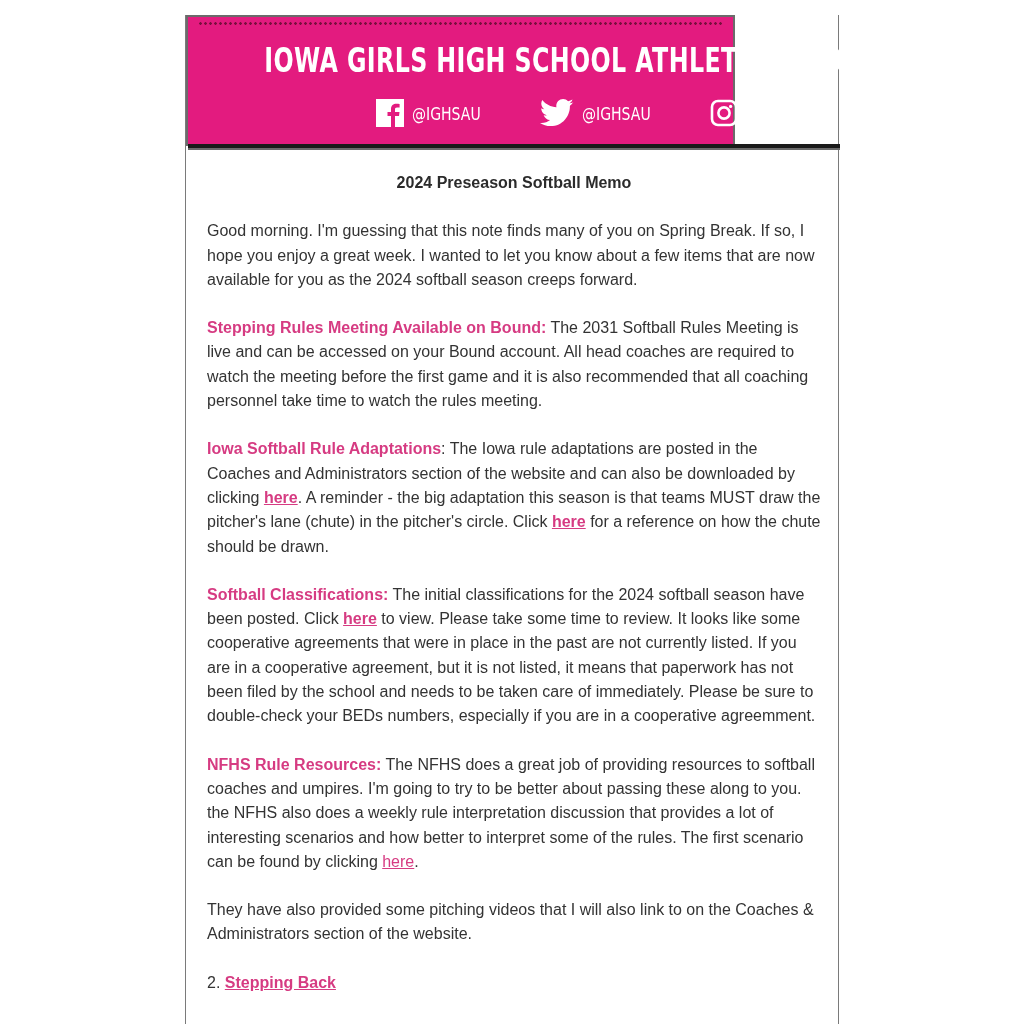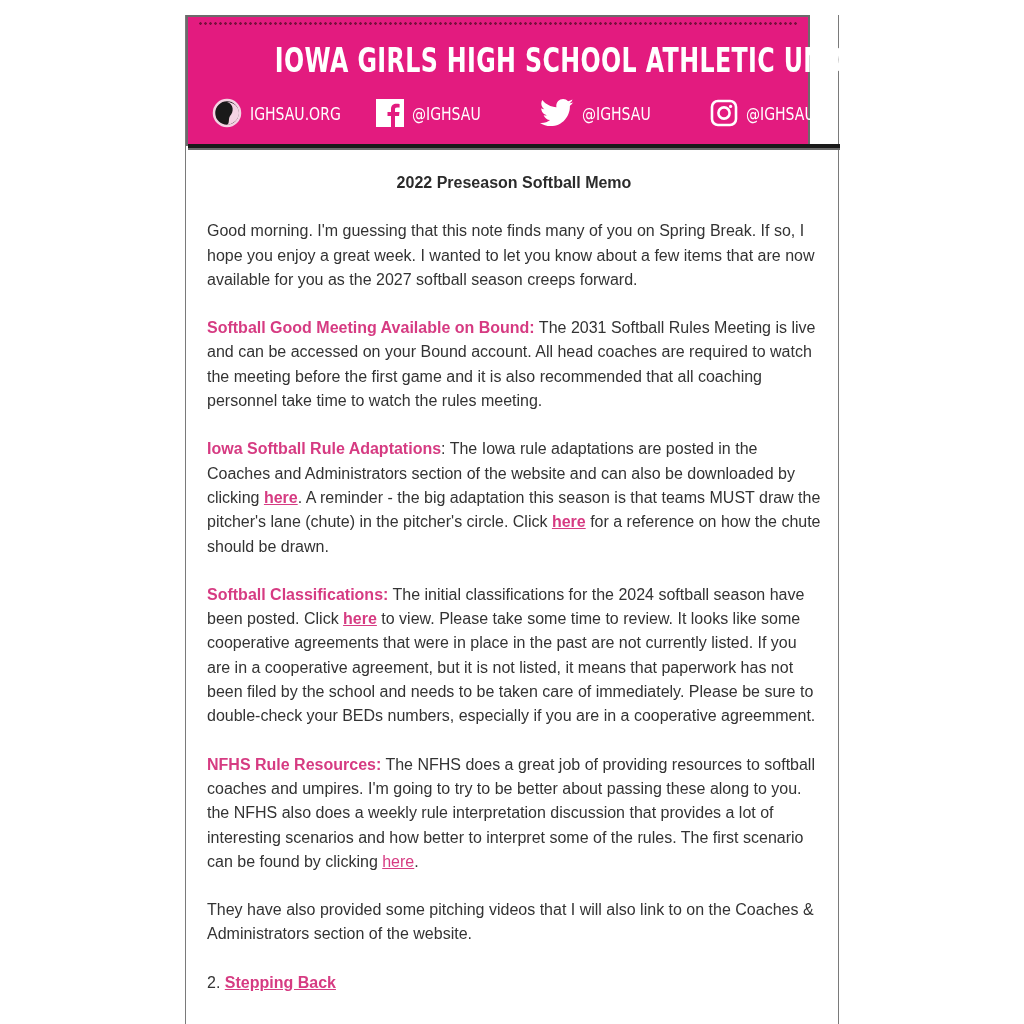--- a/index.html
+++ b/index.html
@@ -3,21 +3,21 @@
 <meta charset="utf-8">
 <style>
   html, body { margin: 0; padding: 0; background: #ffffff; }
   body { width: 1024px; height: 1024px; overflow: hidden; position: relative; font-family: "Liberation Sans", sans-serif; }
   .frame {
     position: absolute; left: 185px; top: 15px; width: 652px; height: 1030px;
     border-left: 1px solid #7a7a7a; border-right: 1px solid #7a7a7a;
     background: #ffffff;
   }
   .banner {
-    position: absolute; left: 0; top: 0; width: 624px; height: 131px;
+    position: absolute; left: 0; top: 0; width: 549px; height: 131px;
     background: #e31b7f;
     border-top: 2px solid #6b6b6b; border-left: 2px solid #6b6b6b; border-right: 2px solid #6b6b6b;
     box-sizing: border-box;
   }
   .banner .dots {
     position: absolute; left: 10px; right: 10px; top: 5px; height: 3px;
     background-image: radial-gradient(circle, #7a0f3e 1.2px, transparent 1.5px);
     background-size: 5px 3px; background-repeat: repeat-x;
   }
   .banner .title {
@@ -49,29 +49,20 @@
   a.lnk-plain { color: #d63b82; text-decoration: underline; font-weight: normal; }
 </style>
 </head>
 <body>
 
 <div class="frame">
   <div class="banner">
     <div class="dots"></div>
     <div class="title">IOWA GIRLS HIGH SCHOOL ATHLETIC UNION</div>
 
-    <div class="social s1">
-      <span>
-        <svg width="30" height="30" viewBox="0 0 30 30">
-          <circle cx="15" cy="15" r="13" fill="#1a1a1a" stroke="#f4d3e3" stroke-width="2.5"></circle>
-          <path d="M15 4 C22 6 22 14 18 18 C16 21 18 25 15 27 C22 26 27 21 27 15 C27 9 22 4 15 4 Z" fill="#f4d3e3"></path>
-        </svg>
-      </span>
-      <span class="lbl">IGHSAU.ORG</span>
-    </div>
 
     <div class="social s2">
       <span>
         <svg width="28" height="28" viewBox="0 0 28 28">
           <rect x="0" y="0" width="28" height="28" fill="#ffffff"></rect>
           <path d="M19 28 V17 H23 L23.5 13 H19 V10.5 C19 9.3 19.4 8.5 21 8.5 H23.6 V5 C23 4.9 21.8 4.8 20.4 4.8 C17.3 4.8 15 6.6 15 10 V13 H11.5 V17 H15 V28 Z" fill="#e31b7f"></path>
         </svg>
       </span>
       <span class="lbl">@IGHSAU</span>
     </div>
@@ -93,25 +84,25 @@
           <circle cx="20.6" cy="7.4" r="1.6" fill="#ffffff"></circle>
         </svg>
       </span>
       <span class="lbl">@IGHSAU</span>
     </div>
 
     <div class="banner-bottom"></div>
   </div>
 
   <div class="content">
-    <p class="memo-title">2022 Preseason Softball Memo</p>
+    <p class="memo-title">2024 Preseason Softball Memo</p>
 
-    <p>Good morning. I'm guessing that this note finds many of you on Spring Break. If so, I hope you enjoy a great week.  I wanted to let you know about a few items that are now available for you as the 2027 softball season creeps forward.</p>
+    <p>Good morning. I'm guessing that this note finds many of you on Spring Break. If so, I hope you enjoy a great week.  I wanted to let you know about a few items that are now available for you as the 2024 softball season creeps forward.</p>
 
-    <p><span class="hl">Softball Good Meeting Available on Bound:</span><span> The 2031 Softball Rules Meeting is live and can be accessed on your Bound account. All head coaches are required to watch the meeting before the first game and it is also recommended that all coaching personnel take time to watch the rules meeting.</span></p>
+    <p><span class="hl">Stepping Rules Meeting Available on Bound:</span><span> The 2031 Softball Rules Meeting is live and can be accessed on your Bound account. All head coaches are required to watch the meeting before the first game and it is also recommended that all coaching personnel take time to watch the rules meeting.</span></p>
 
     <p><span class="hl">Iowa Softball Rule Adaptations</span><span>: The Iowa rule adaptations are posted in the Coaches and Administrators section of the website and can also be downloaded by clicking </span><a class="lnk" href="#">here</a><span>. A reminder - the big adaptation this season is that teams MUST draw the pitcher's lane (chute) in the pitcher's circle. Click </span><a class="lnk" href="#">here</a><span> for a reference on how the chute should be drawn.</span></p>
 
     <p><span class="hl">Softball Classifications:</span><span> The initial classifications for the 2024 softball season have been posted. Click </span><a class="lnk" href="#">here</a><span> to view. Please take some time to review. It looks like some cooperative agreements that were in place in the past are not currently listed. If you are in a cooperative agreement, but it is not listed, it means that paperwork has not been filed by the school and needs to be taken care of immediately. Please be sure to double-check your BEDs numbers, especially if you are in a cooperative agreemment.</span></p>
 
     <p><span class="hl">NFHS Rule Resources:</span><span> The NFHS does a great job of providing resources to softball coaches and umpires. I'm going to try to be better about passing these along to you. the NFHS also does a weekly rule interpretation discussion that provides a lot of interesting scenarios and how better to interpret some of the rules. The first scenario can be found by clicking </span><a class="lnk-plain" href="#">here</a><span>.</span></p>
 
     <p>They have also provided some pitching videos that I will also link to on the Coaches &amp; Administrators section of the website.</p>
 
 

